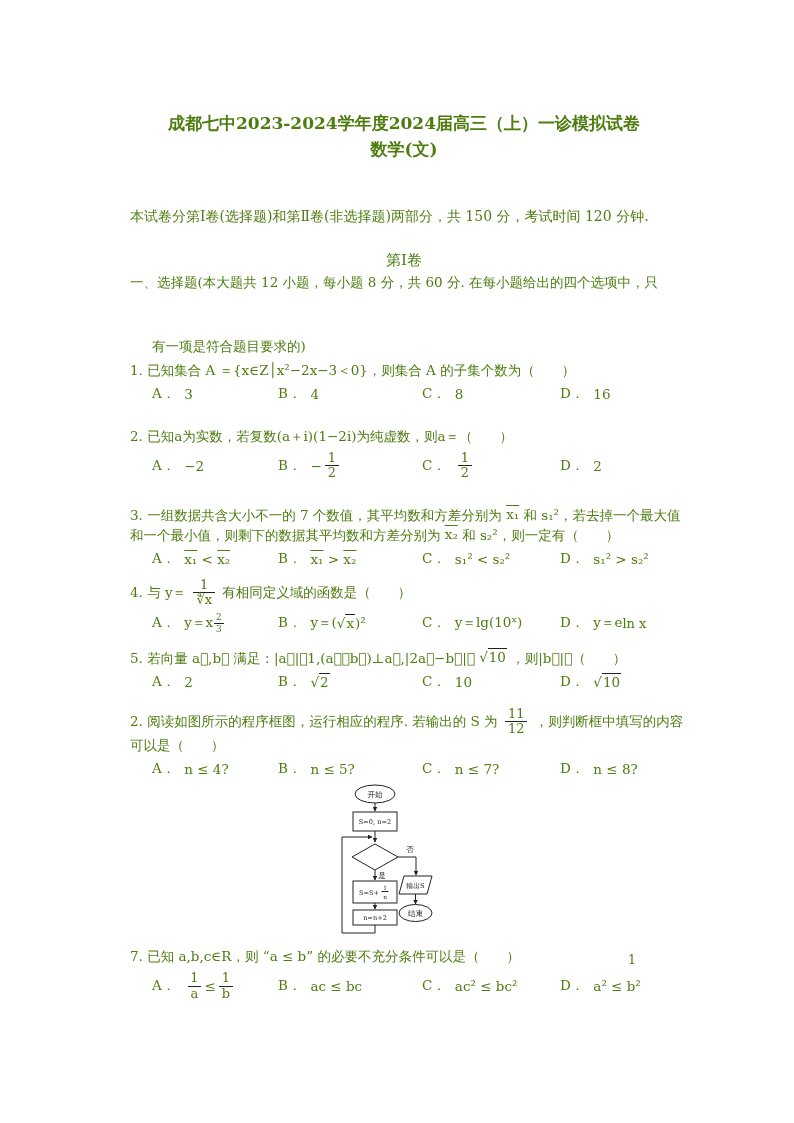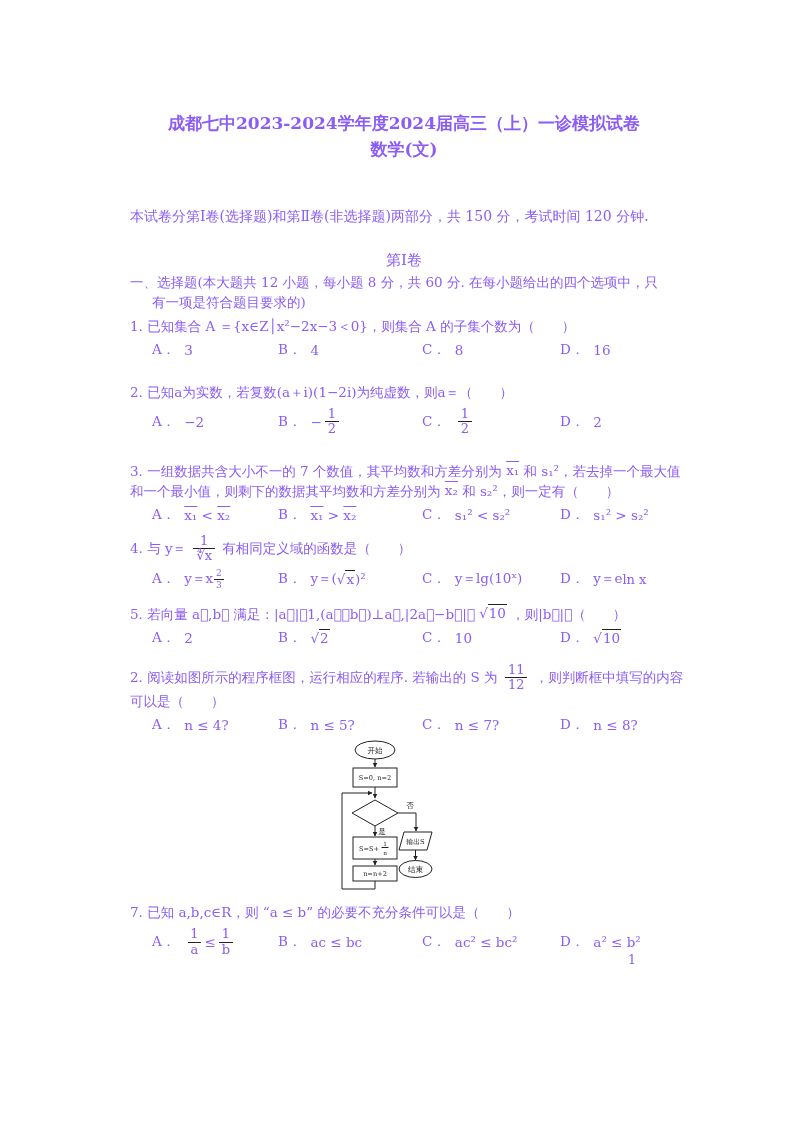--- a/index.html
+++ b/index.html
@@ -1,33 +1,33 @@
 <!DOCTYPE html>
 <html><head>
 <meta charset="utf-8">
 <style>
   html,body{margin:0;padding:0;background:#e8e8e8;}
   .page{
     position:relative;
     width:794px;height:1123px;
     background:#ffffff;
     font-family:"DejaVu Serif","Liberation Serif",serif;
-    color:#8b5cf6;
+    color:#4d7c0f;
     margin:0 auto;
     overflow:hidden;
   }
   .content{position:absolute;left:130px;top:0;width:548px;}
   .titles{text-align:center;padding-top:110px;font-weight:bold;}
   .title1{font-size:17px;line-height:26px;white-space:nowrap;}
   .title2{font-size:17px;line-height:26px;}
   .intro{margin-top:44px;font-size:14px;line-height:20px;white-space:nowrap;}
   .section-title{text-align:center;margin-top:24px;font-size:15px;line-height:20px;font-weight:normal;}
   .directions{margin-top:2px;font-size:13.5px;line-height:20px;}
   .directions .l1,.directions .l2{white-space:nowrap;}
-  .directions .l2{padding-left:22px;}
+  .directions .l2{padding-left:22px;margin-top:44px;}
   .stem{font-size:13.5px;line-height:19px;white-space:nowrap;}
   .stem .seg{vertical-align:middle;}
   .mt6{margin-top:5px;}.mt8{margin-top:24px;}.mt10{margin-top:10px;}
   .mt14{margin-top:14px;}.mt16{margin-top:16px;}
   .opts{display:flex;align-items:center;margin:5px 0 2px 22px;font-size:13.5px;}
   .opt{display:flex;align-items:center;}
   .opt .lab{margin-right:9px;}
   .opt.c1{width:126px;}
   .opt.c2{width:144px;}
   .opt.c3{width:138px;}

